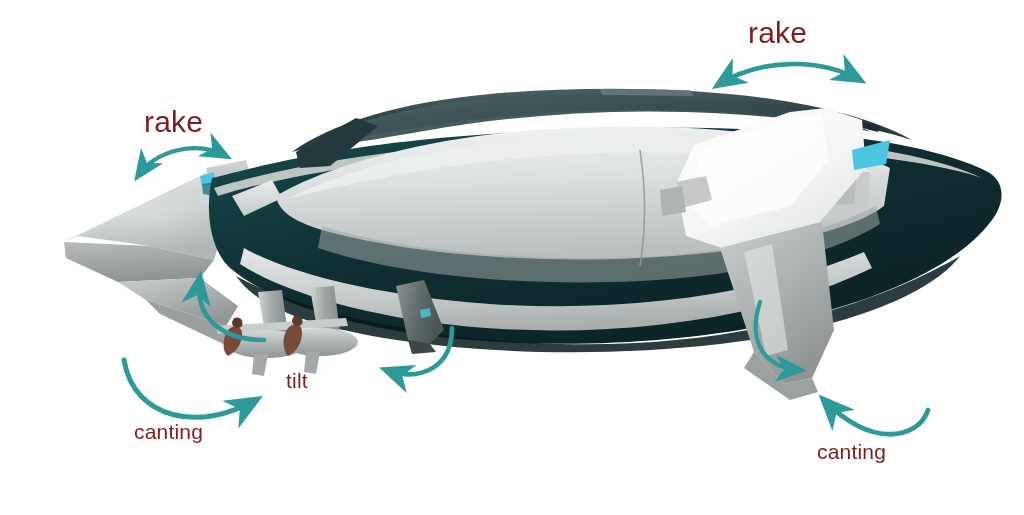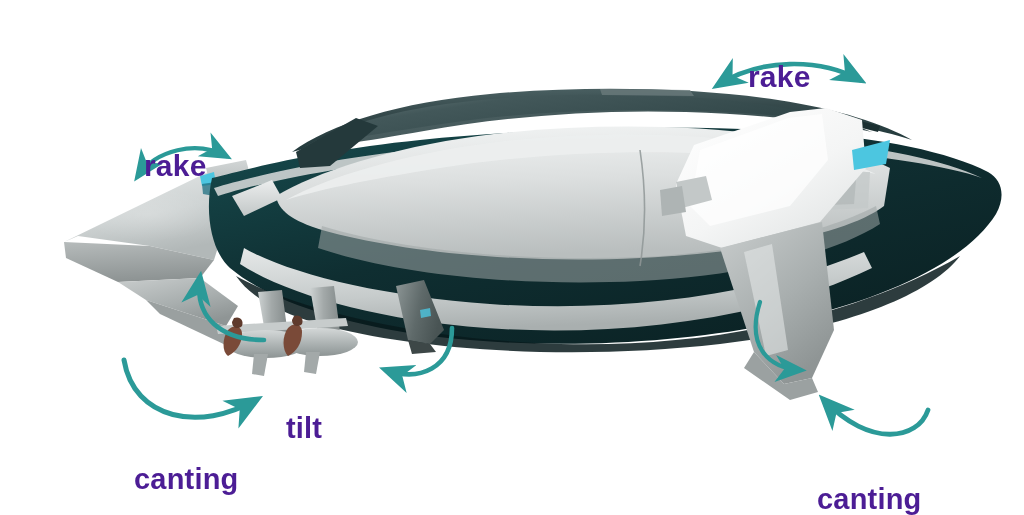--- a/index.html
+++ b/index.html
@@ -18,30 +18,29 @@
   #vessel-svg, #annotation-svg{
     position:absolute;
     left:0; top:0;
     width:1024px;
     height:515px;
   }
   #annotation-svg{ pointer-events:none; }
   .label{
     position:absolute;
     font-family:"Liberation Sans", sans-serif;
-    color:#4c1d95;
-    font-weight:700;
+    color:#7f1d1d;
+    font-weight:400;
     letter-spacing:0.2px;
     white-space:nowrap;
     line-height:1;
     user-select:none;
-    margin-top:44px;
   }
   .label-lg{ font-size:30px; }
-  .label-md{ font-size:29px; }
+  .label-md{ font-size:21px; }
   #label-rake-bow{ left:144px; top:107px; }
   #label-rake-stern{ left:748px; top:18px; }
   #label-canting-bow{ left:134px; top:421px; }
   #label-canting-stern{ left:817px; top:441px; }
   #label-tilt{ left:286px; top:370px; }
 </style>
 </head>
 <body>
 
 <div id="stage">

